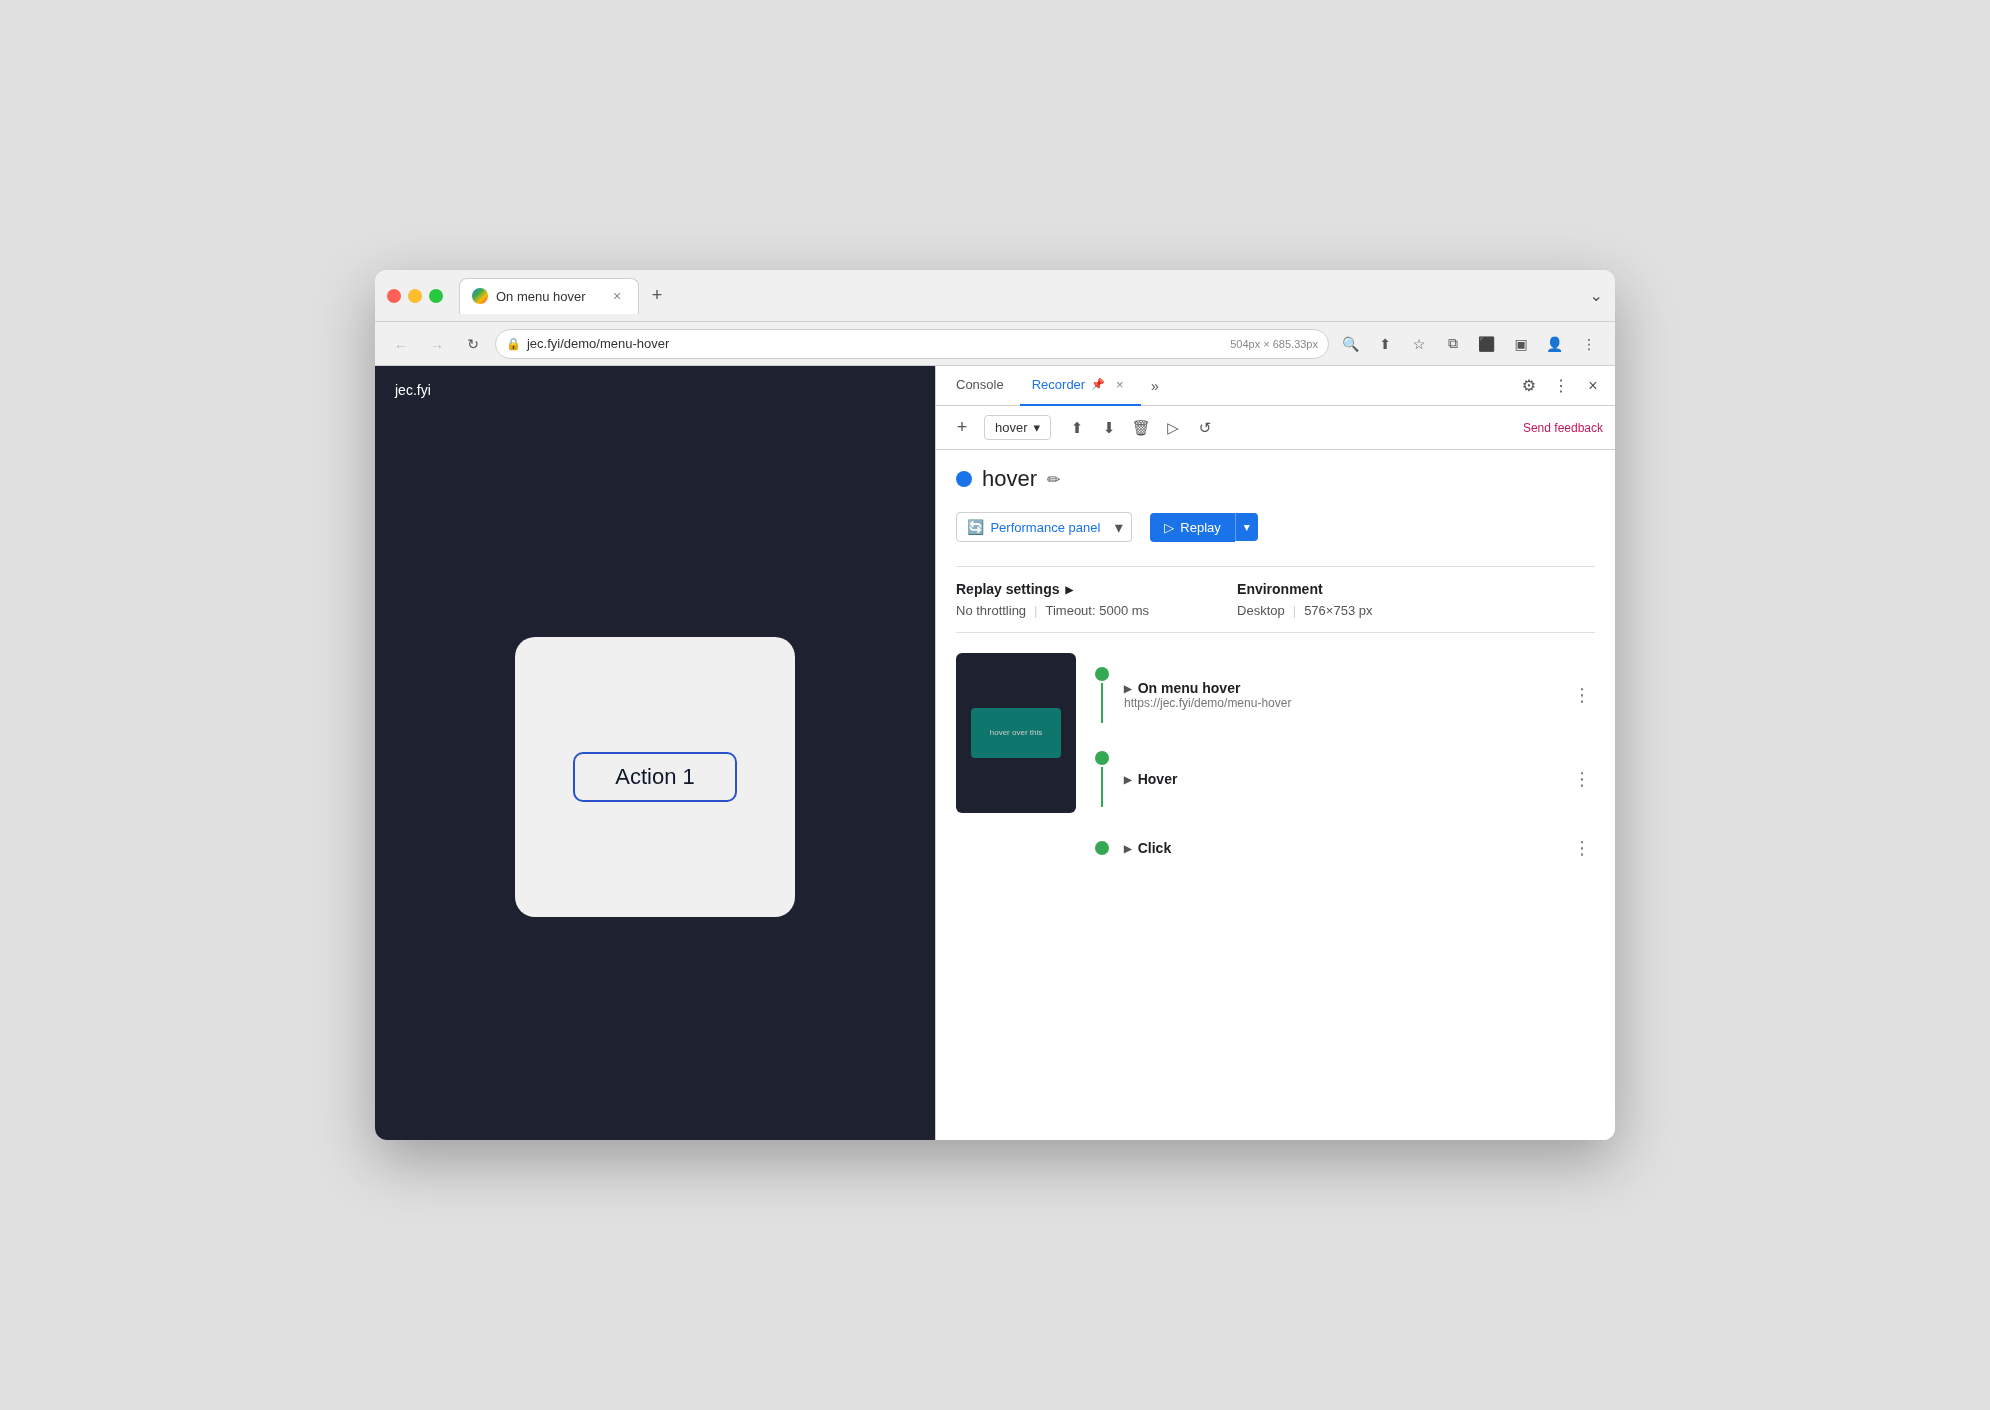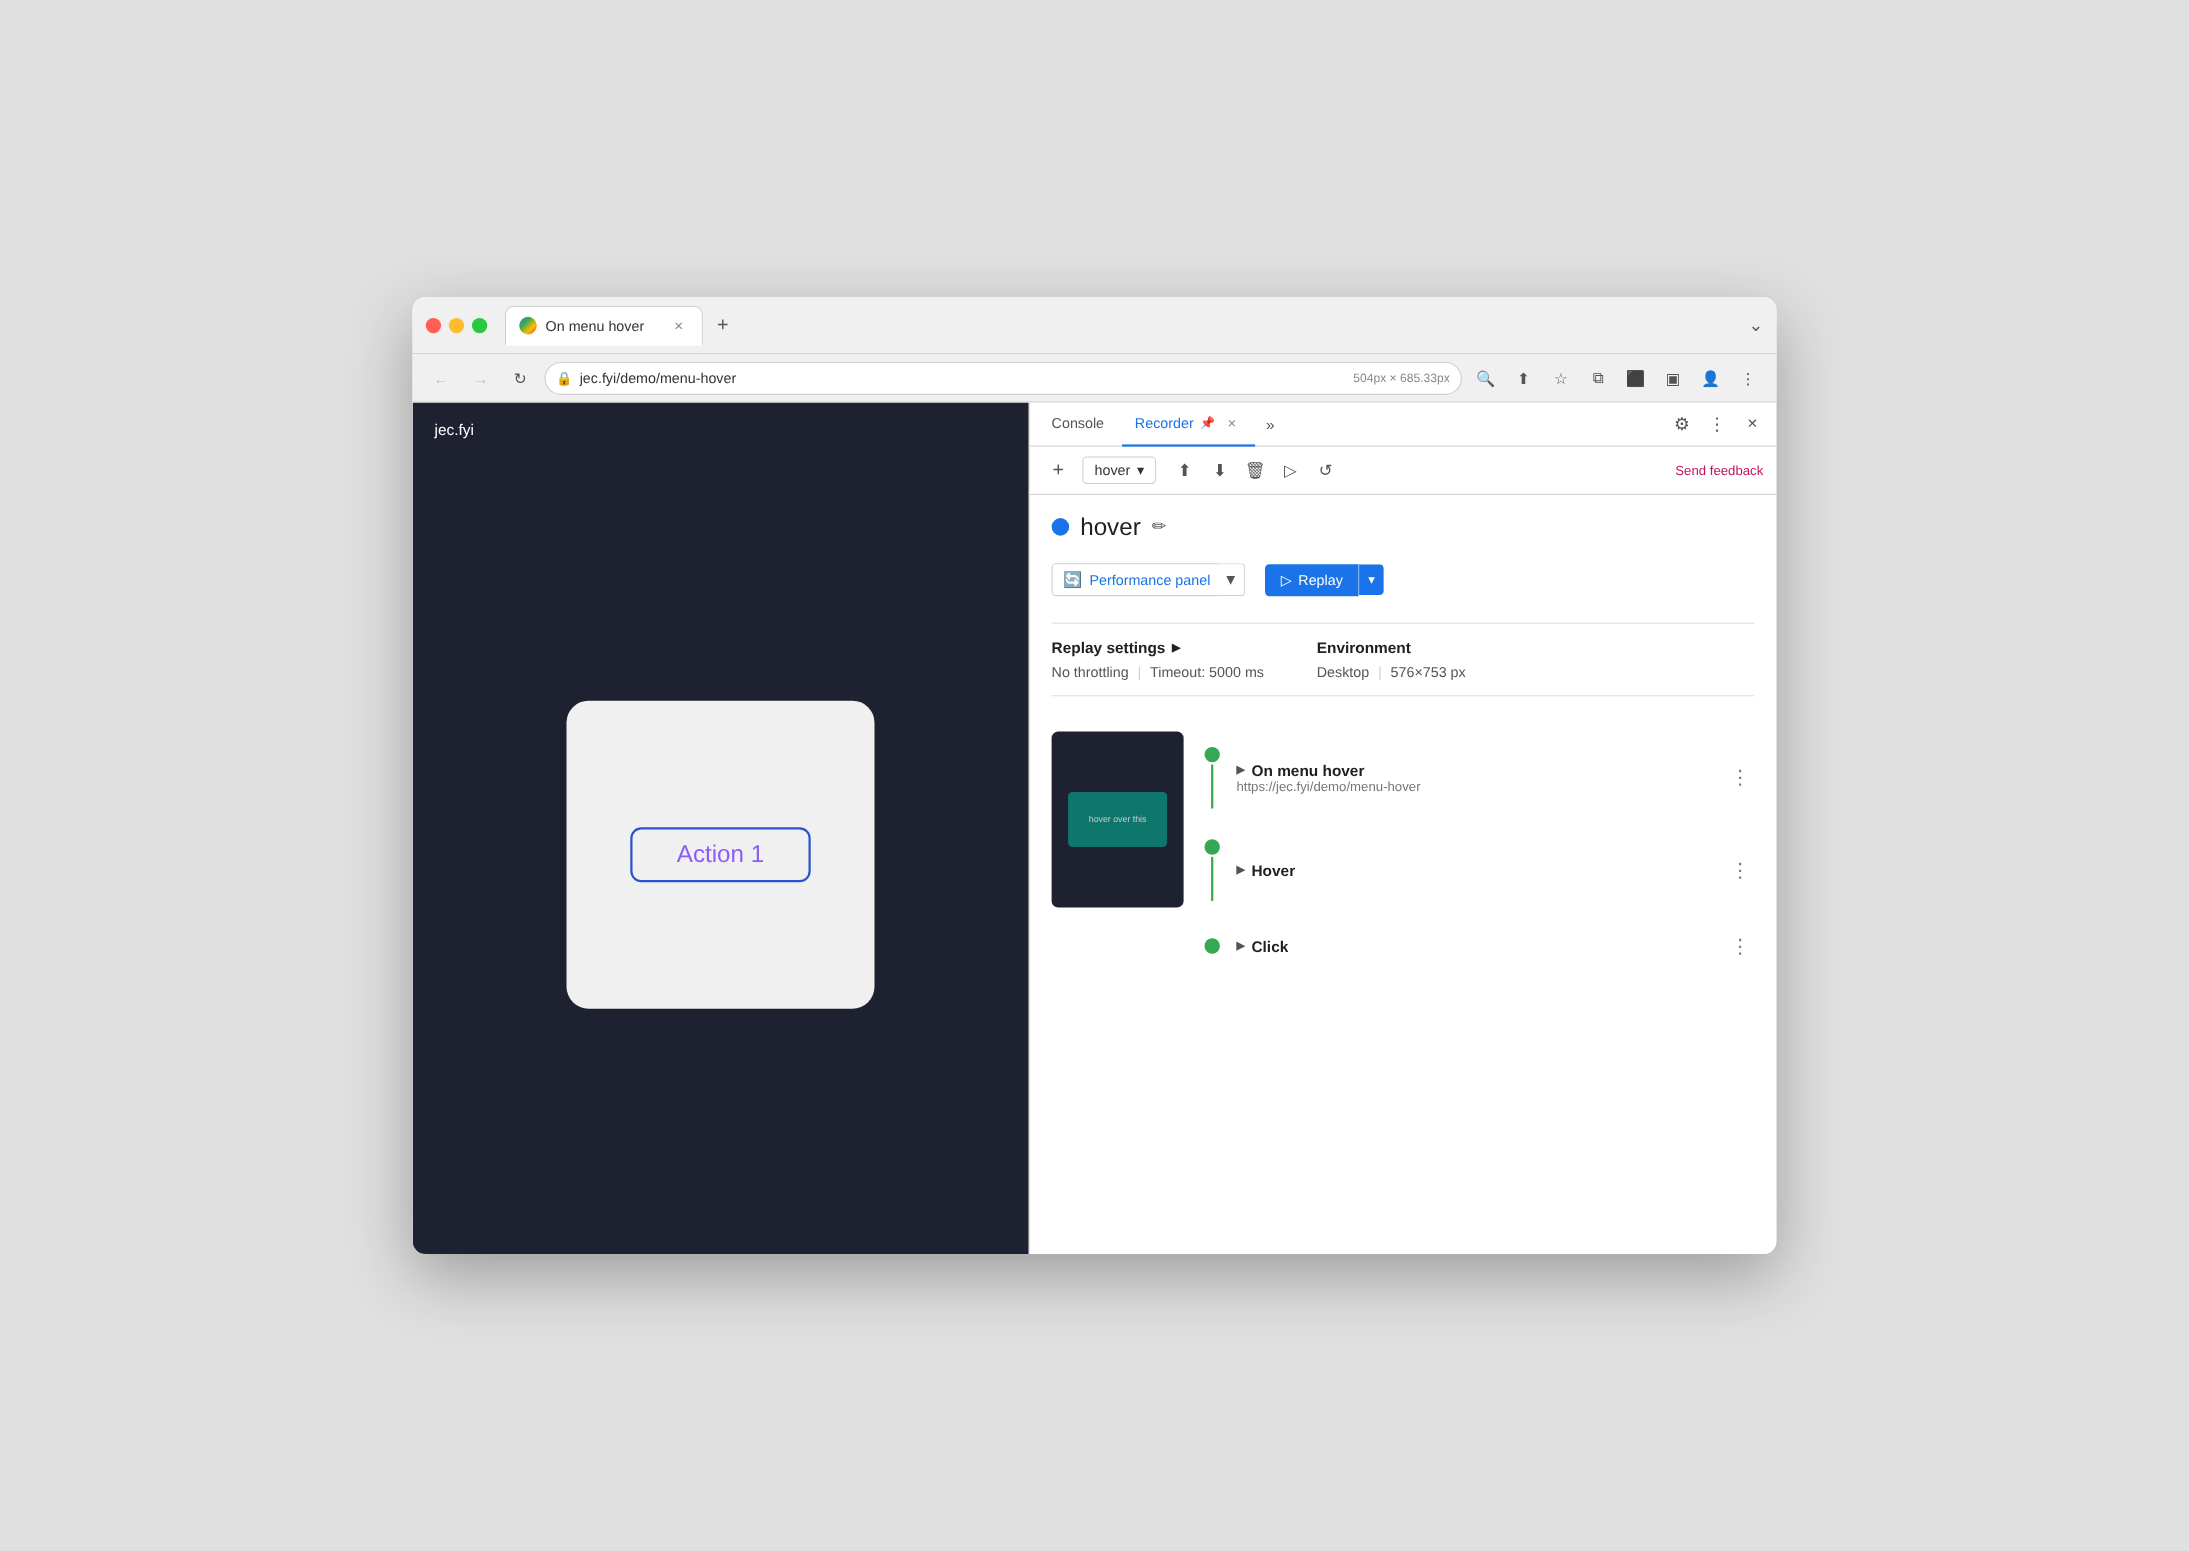--- a/index.html
+++ b/index.html
@@ -190,21 +190,21 @@
       display: flex;
       align-items: center;
       justify-content: center;
     }
     .action-button {
       border: 2.5px solid #2a52cc;
       border-radius: 10px;
       padding: 10px 40px;
       background: transparent;
       font-size: 22px;
-      color: #8b5cf6;
+      color: #0f172a;
       cursor: pointer;
     }
     
     .devtools-panel {
       flex: 1;
       background: #ffffff;
       display: flex;
       flex-direction: column;
       border-left: 1px solid #d0d0d0;
     }
@@ -411,25 +411,25 @@
       border-radius: 0 4px 4px 0;
       padding: 7px 8px;
       cursor: pointer;
       border-left: 1px solid rgba(255,255,255,0.3);
       font-size: 12px;
     }
     
     .replay-settings-row {
       display: flex;
       align-items: flex-start;
-      gap: 48px;
+      gap: 88px;
       padding: 14px 0;
       border-top: 1px solid #e0e0e0;
       border-bottom: 1px solid #e0e0e0;
-      margin-bottom: 32px;
+      margin-bottom: 20px;
     }
     .settings-section { }
     .settings-title {
       font-size: 14px;
       font-weight: 600;
       color: #202124;
       display: flex;
       align-items: center;
       gap: 6px;
       margin-bottom: 6px;

